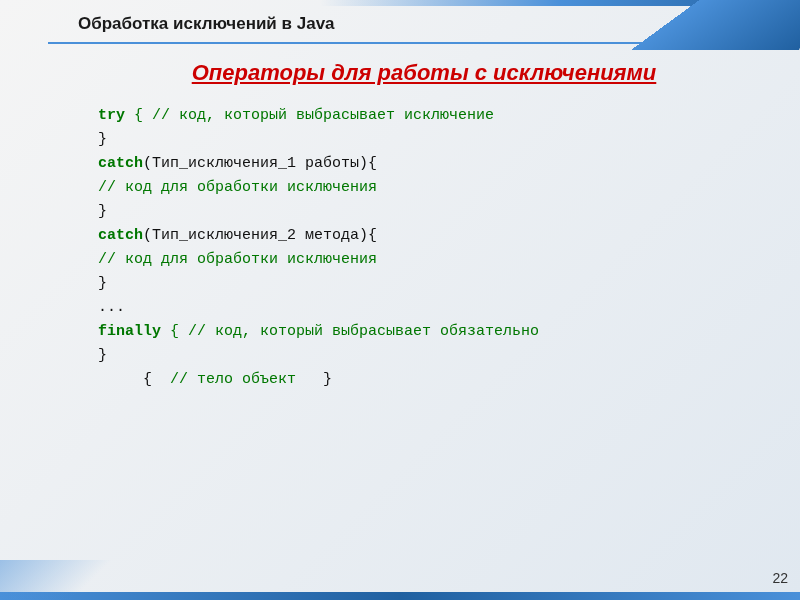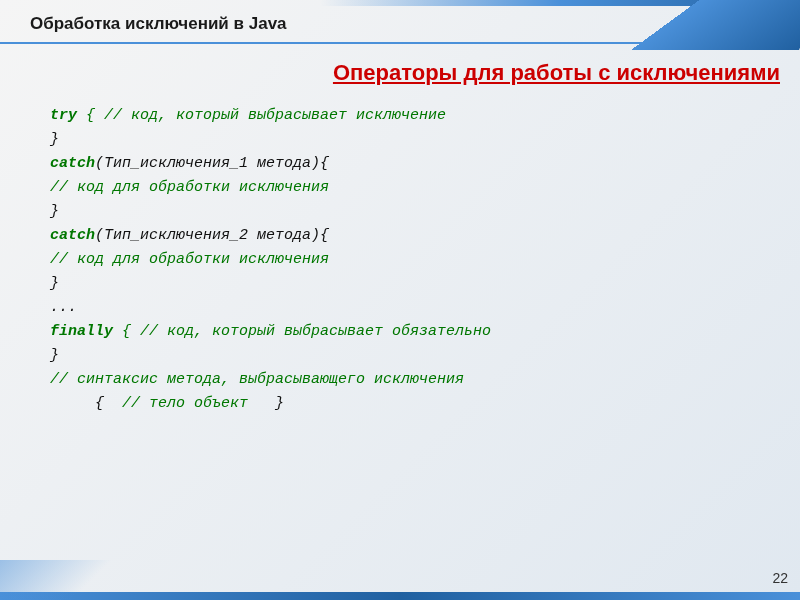--- a/index.html
+++ b/index.html
@@ -12,20 +12,21 @@
       background: #e8e8e8;
     }
 
     .slide {
       width: 800px;
       height: 600px;
       background: linear-gradient(135deg, #f5f5f5 0%, #e0e8f0 100%);
       position: relative;
       display: flex;
       flex-direction: column;
+      padding-left: 48px;
     }
 
     
     .top-bar {
       position: absolute;
       top: 0;
       right: 0;
       width: 60%;
       height: 6px;
       background: linear-gradient(90deg, transparent, #4a90d9, #2060a0);
@@ -62,22 +63,23 @@
       top: -10px;
       right: -10px;
       width: 220px;
       height: 60px;
       background: linear-gradient(135deg, transparent 40%, #4a90d9 40%, #2060a0 100%);
       transform: skewX(-20deg);
     }
 
     
     .slide-title-area {
-      text-align: right;
+      text-align: center;
       padding: 16px 20px 8px;
+      font-style: italic;
     }
 
     .slide-title {
       font-size: 22px;
       font-weight: bold;
       color: #cc0000;
       text-decoration: underline;
     }
 
     
@@ -85,21 +87,20 @@
       padding: 10px 50px 10px 50px;
       flex: 1;
       font-family: 'Courier New', Courier, monospace;
       font-size: 15px;
       line-height: 1.6;
     }
 
     .code-line {
       display: block;
       white-space: pre;
-      font-style: italic;
     }
 
     .kw-green {
       color: #007700;
       font-weight: bold;
     }
 
     .kw-blue {
       color: #0000cc;
       font-weight: bold;
@@ -164,39 +165,38 @@
     <span class="slide-title">Операторы для работы с исключениями</span>
   </div>
 
   <div class="code-area">
 
     <span class="code-line"><span class="kw-green">try</span><span class="comment"> { // код, который выбрасывает исключение</span></span>
 
 
     <span class="code-line text-black">}</span>
 
-    <span class="code-line"><span class="kw-green">catch</span><span class="text-black">(Тип_исключения_1 метода){</span></span>
+    <span class="code-line"><span class="kw-green">catch</span><span class="text-black">(Тип_исключения_1 работы){</span></span>
 
     <span class="code-line text-green">// код для обработки исключения</span>
 
     <span class="code-line text-black">}</span>
 
     <span class="code-line"><span class="kw-green">catch</span><span class="text-black">(Тип_исключения_2 метода){</span></span>
 
     <span class="code-line text-green">// код для обработки исключения</span>
 
     <span class="code-line text-black">}</span>
 
     <span class="code-line text-black">...</span>
 
     <span class="code-line"><span class="kw-green">finally</span><span class="comment"> { // код, который выбрасывает обязательно</span></span>
 
     <span class="code-line text-black">}</span>
 
-    <span class="code-line text-green">// синтаксис метода, выбрасывающего исключения</span>
 
 
     <span class="code-line"><span class="text-black">     {  </span><span class="comment">// тело объект</span><span class="text-black">   }</span></span>
 
   </div>
 
   <div class="bottom-deco"></div>
   <div class="bottom-left-deco"></div>
 
   <div class="page-number">22</div>

